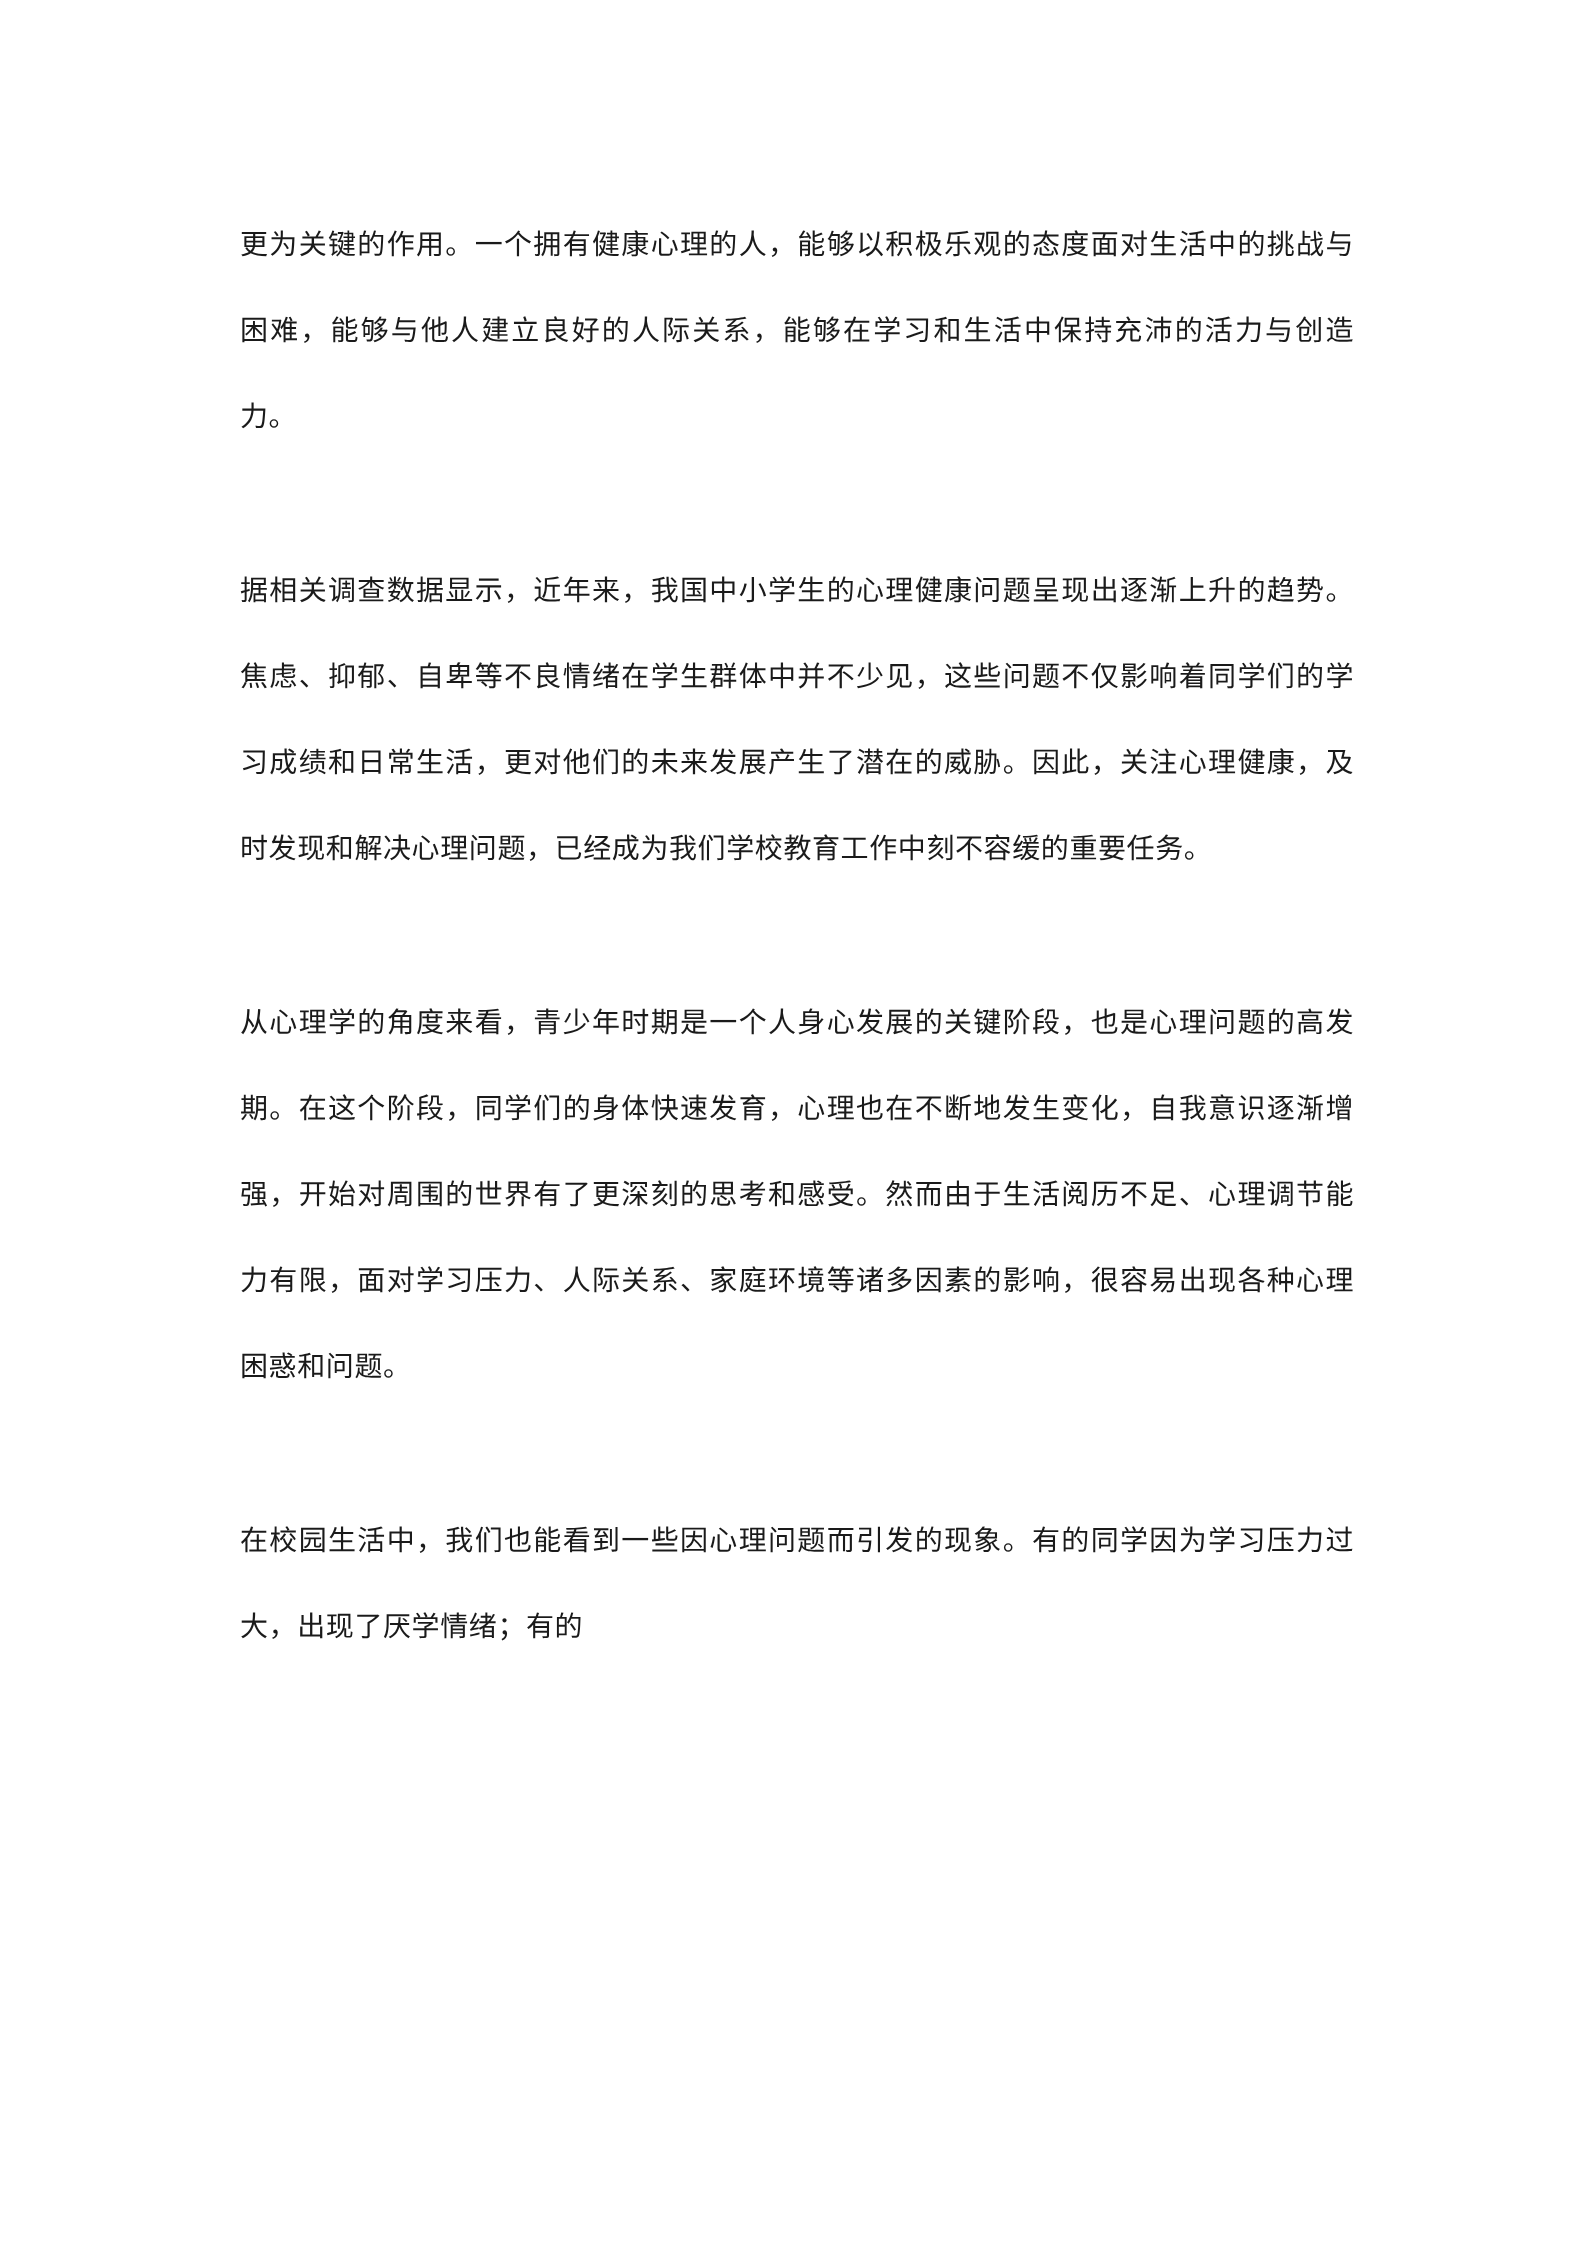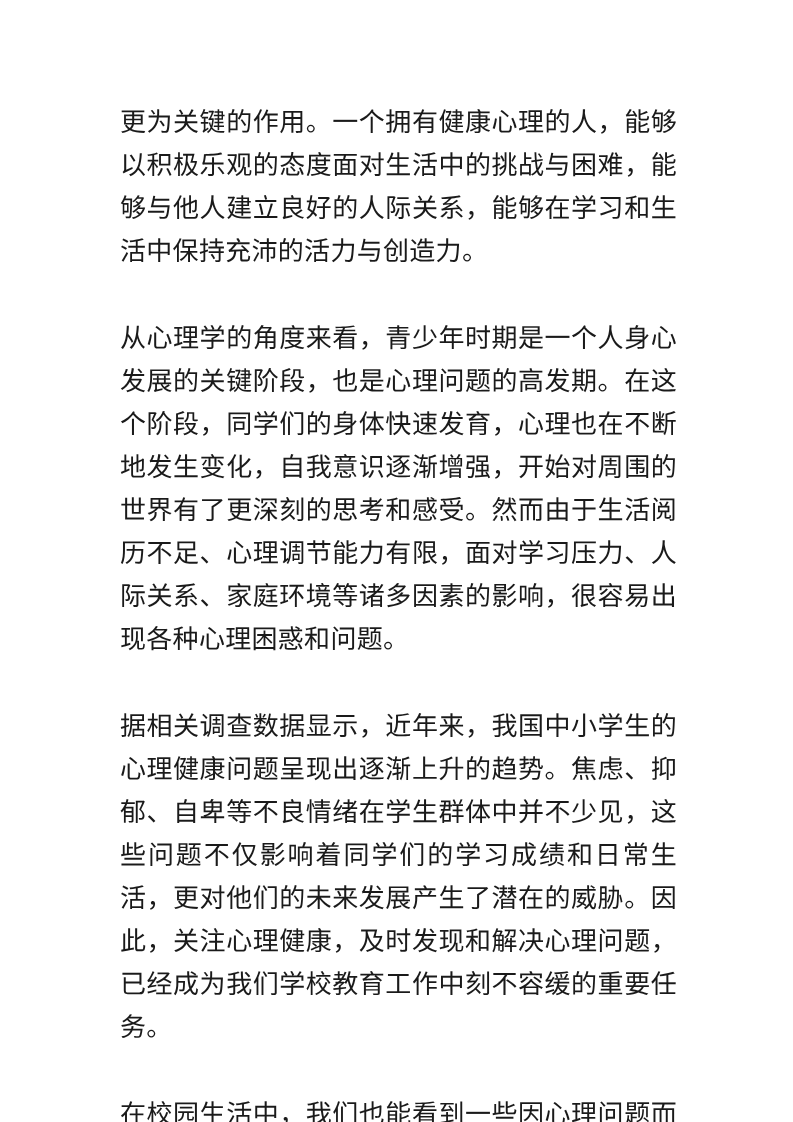--- a/index.html
+++ b/index.html
@@ -16,35 +16,35 @@
     font-family: "Liberation Sans", sans-serif;
   }
   .content {
     position: absolute;
     left: 120px;
     top: 101px;
     width: 557px;
   }
   .content p {
     margin: 0 0 44px 0;
-    font-size: 26px;
+    font-size: 14px;
     line-height: 43px;
     color: #1a1a1a;
     text-align: justify;
     letter-spacing: 0.3px;
     word-break: break-all;
     font-weight: 400;
   }
   .content p:last-child {
     margin-bottom: 0;
   }
 </style>
 </head>
 <body>
 
 <div class="page">
   <div class="content">
     <p>更为关键的作用。一个拥有健康心理的人，能够以积极乐观的态度面对生活中的挑战与困难，能够与他人建立良好的人际关系，能够在学习和生活中保持充沛的活力与创造力。</p>
+    <p>据相关调查数据显示，近年来，我国中小学生的心理健康问题呈现出逐渐上升的趋势。焦虑、抑郁、自卑等不良情绪在学生群体中并不少见，这些问题不仅影响着同学们的学习成绩和日常生活，更对他们的未来发展产生了潜在的威胁。因此，关注心理健康，及时发现和解决心理问题，已经成为我们学校教育工作中刻不容缓的重要任务。</p>
     <p>从心理学的角度来看，青少年时期是一个人身心发展的关键阶段，也是心理问题的高发期。在这个阶段，同学们的身体快速发育，心理也在不断地发生变化，自我意识逐渐增强，开始对周围的世界有了更深刻的思考和感受。然而由于生活阅历不足、心理调节能力有限，面对学习压力、人际关系、家庭环境等诸多因素的影响，很容易出现各种心理困惑和问题。</p>
-    <p>据相关调查数据显示，近年来，我国中小学生的心理健康问题呈现出逐渐上升的趋势。焦虑、抑郁、自卑等不良情绪在学生群体中并不少见，这些问题不仅影响着同学们的学习成绩和日常生活，更对他们的未来发展产生了潜在的威胁。因此，关注心理健康，及时发现和解决心理问题，已经成为我们学校教育工作中刻不容缓的重要任务。</p>
     <p>在校园生活中，我们也能看到一些因心理问题而引发的现象。有的同学因为学习压力过大，出现了厌学情绪；有的</p>
   </div>
 </div>
 
 </body></html>

